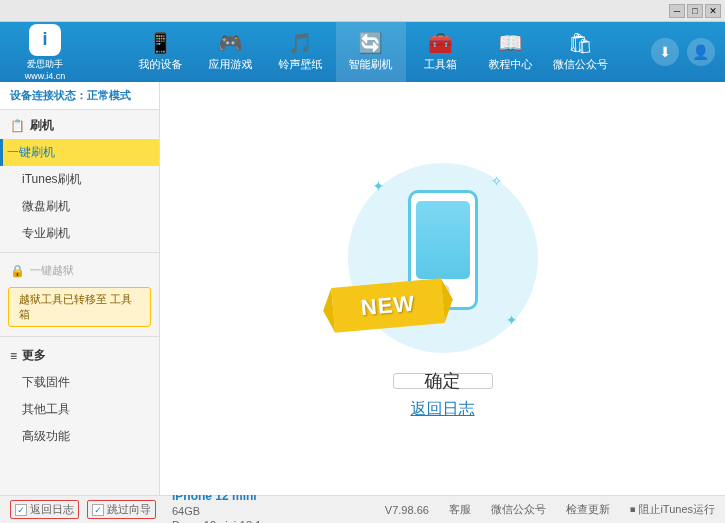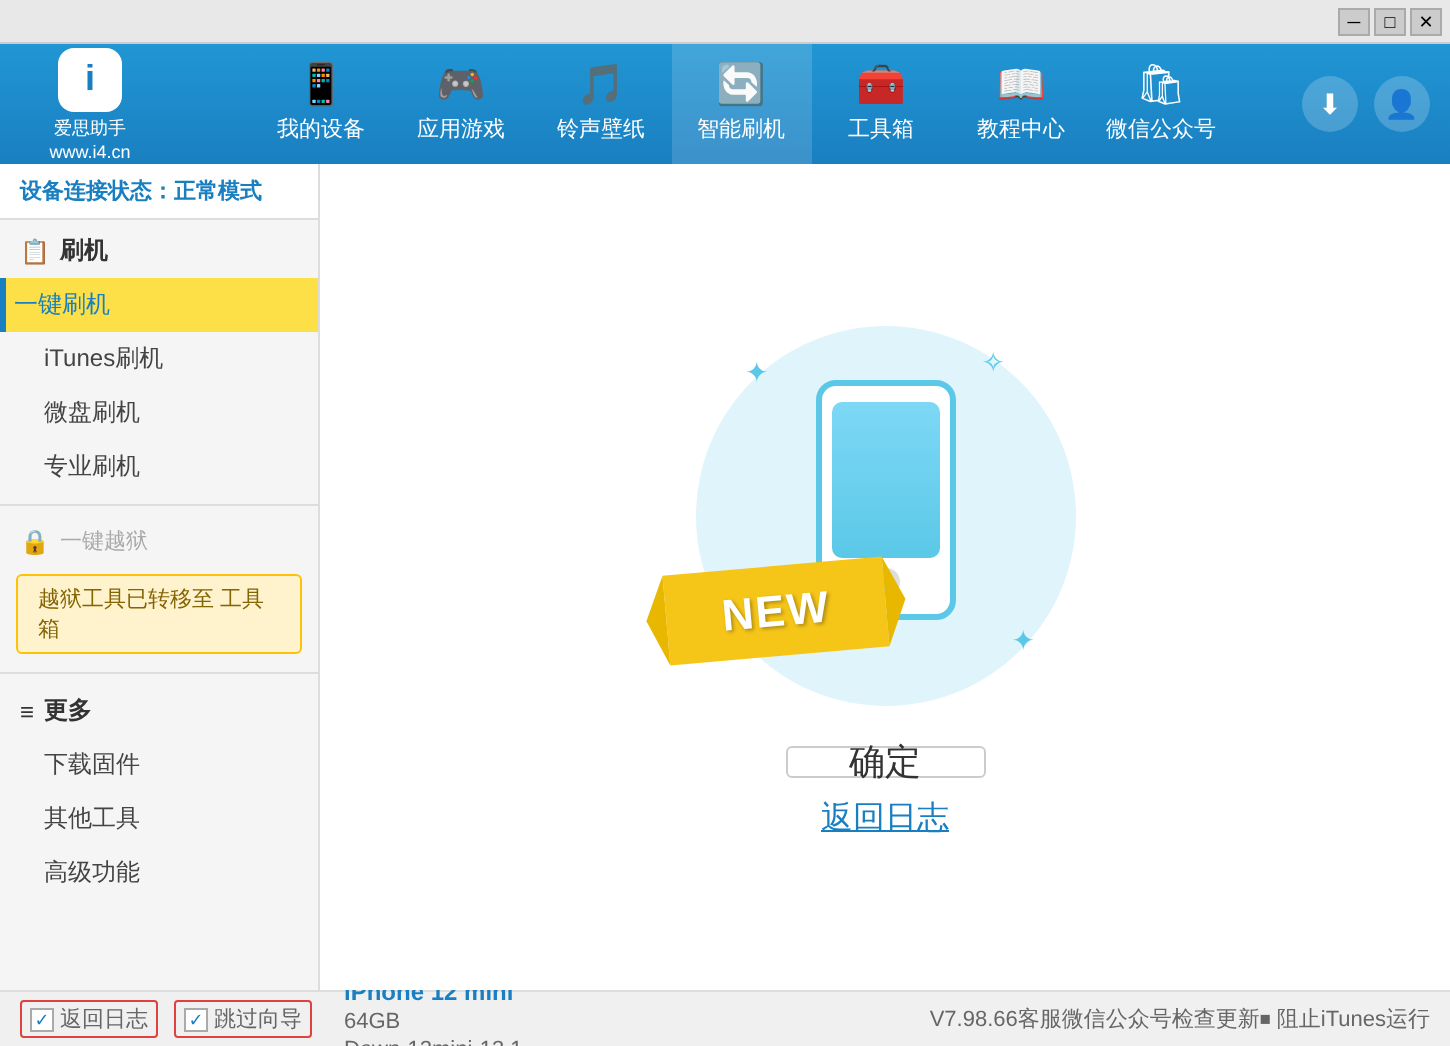--- a/index.html
+++ b/index.html
@@ -323,20 +323,21 @@
       font-size: 9px; color: #1a7fc1;
     }
     .device-name {
       color: #1a7fc1;
       font-weight: bold;
       font-size: 12px;
     }
     .bottom-right {
       display: flex;
       align-items: center;
+      gap: 20px;
       font-size: 11px;
       color: #666;
     }
     .bottom-right span { cursor: pointer; }
 
     .stop-itunes {
       color: #666;
       font-size: 11px;
       cursor: pointer;
       display: flex;

